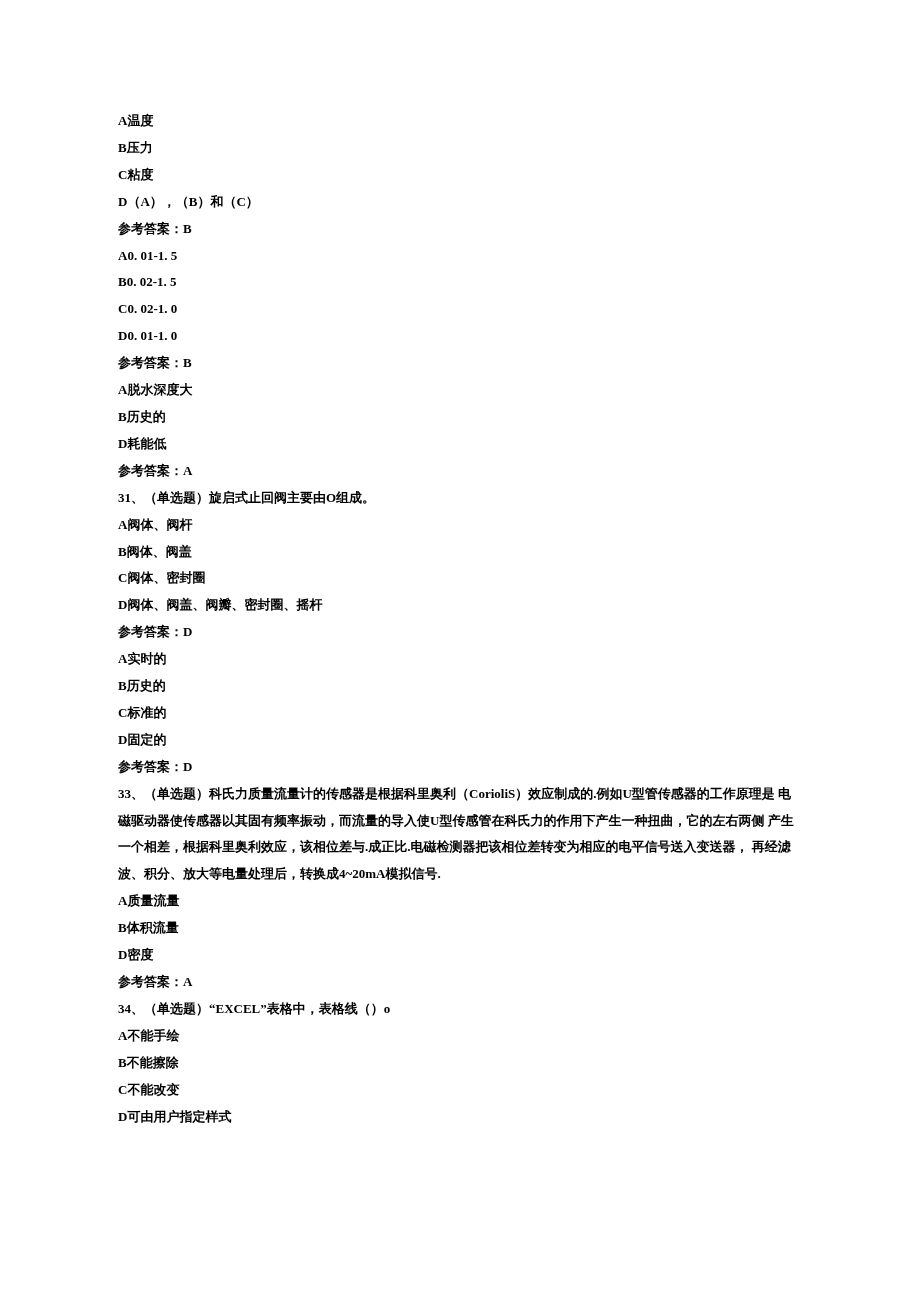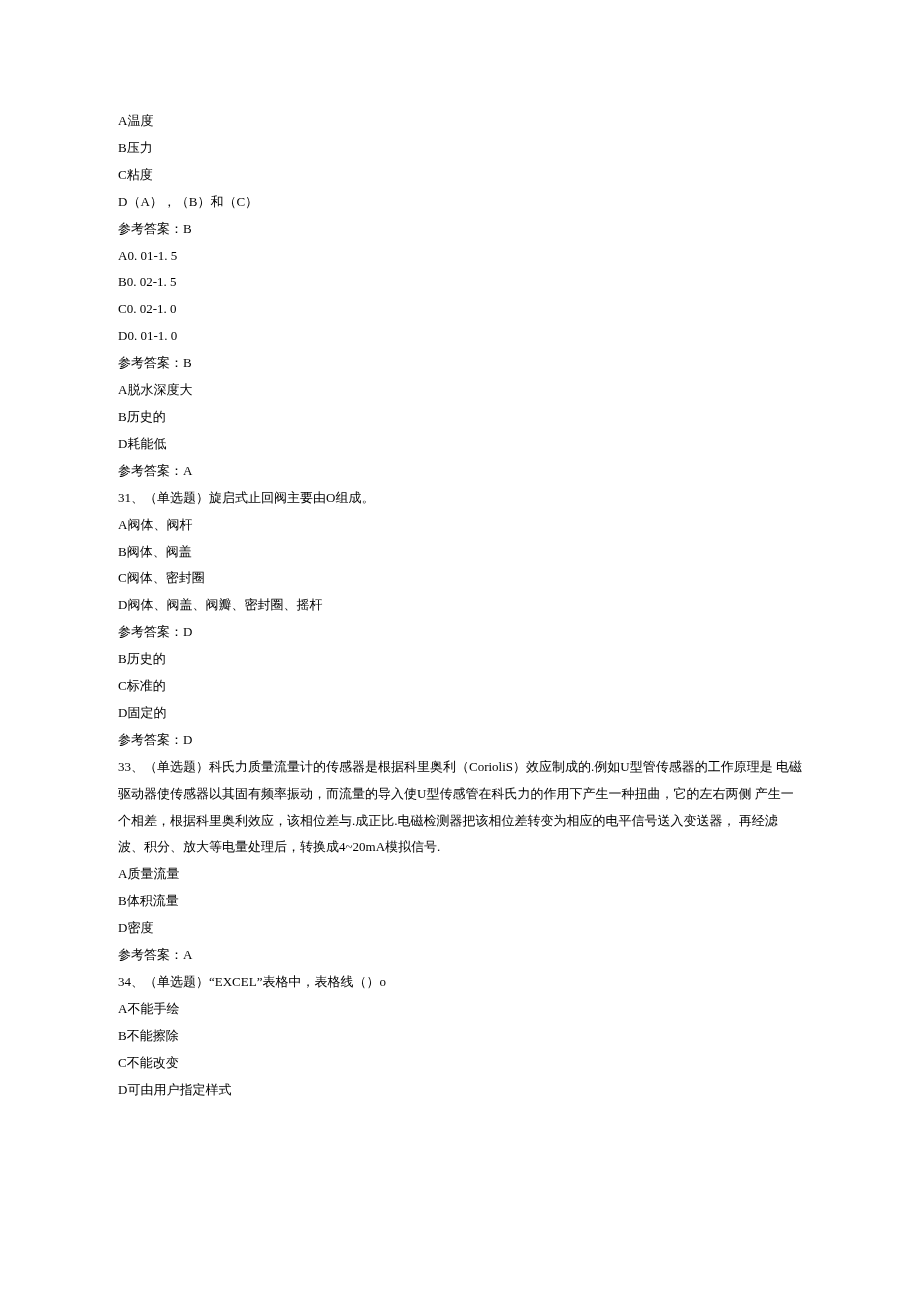--- a/index.html
+++ b/index.html
@@ -11,20 +11,21 @@
     color: #000000;
     width: 920px;
   }
   .page {
     padding: 108px 118px 40px 118px;
     line-height: 2.07;
   }
   .line {
     white-space: normal;
     word-break: break-all;
+    font-weight: bold;
   }
 </style>
 </head>
 <body>
 
 <div class="page">
   <div class="line">A温度</div>
   <div class="line">B压力</div>
   <div class="line">C粘度</div>
   <div class="line">D（A），（B）和（C）</div>
@@ -37,20 +38,21 @@
   <div class="line">A脱水深度大</div>
   <div class="line">B历史的</div>
   <div class="line">D耗能低</div>
   <div class="line">参考答案：A</div>
   <div class="line">31、（单选题）旋启式止回阀主要由O组成。</div>
   <div class="line">A阀体、阀杆</div>
   <div class="line">B阀体、阀盖</div>
   <div class="line">C阀体、密封圈</div>
   <div class="line">D阀体、阀盖、阀瓣、密封圈、摇杆</div>
   <div class="line">参考答案：D</div>
+  <div class="line">A实时的</div>
   <div class="line">B历史的</div>
   <div class="line">C标准的</div>
   <div class="line">D固定的</div>
   <div class="line">参考答案：D</div>
   <div class="line">33、（单选题）科氏力质量流量计的传感器是根据科里奥利（CorioliS）效应制成的.例如U型管传感器的工作原理是 电磁驱动器使传感器以其固有频率振动，而流量的导入使U型传感管在科氏力的作用下产生一种扭曲，它的左右两侧 产生一个相差，根据科里奥利效应，该相位差与.成正比.电磁检测器把该相位差转变为相应的电平信号送入变送器， 再经滤波、积分、放大等电量处理后，转换成4~20mA模拟信号.</div>
   <div class="line">A质量流量</div>
   <div class="line">B体积流量</div>
   <div class="line">D密度</div>
   <div class="line">参考答案：A</div>
   <div class="line">34、（单选题）“EXCEL”表格中，表格线（）o</div>

